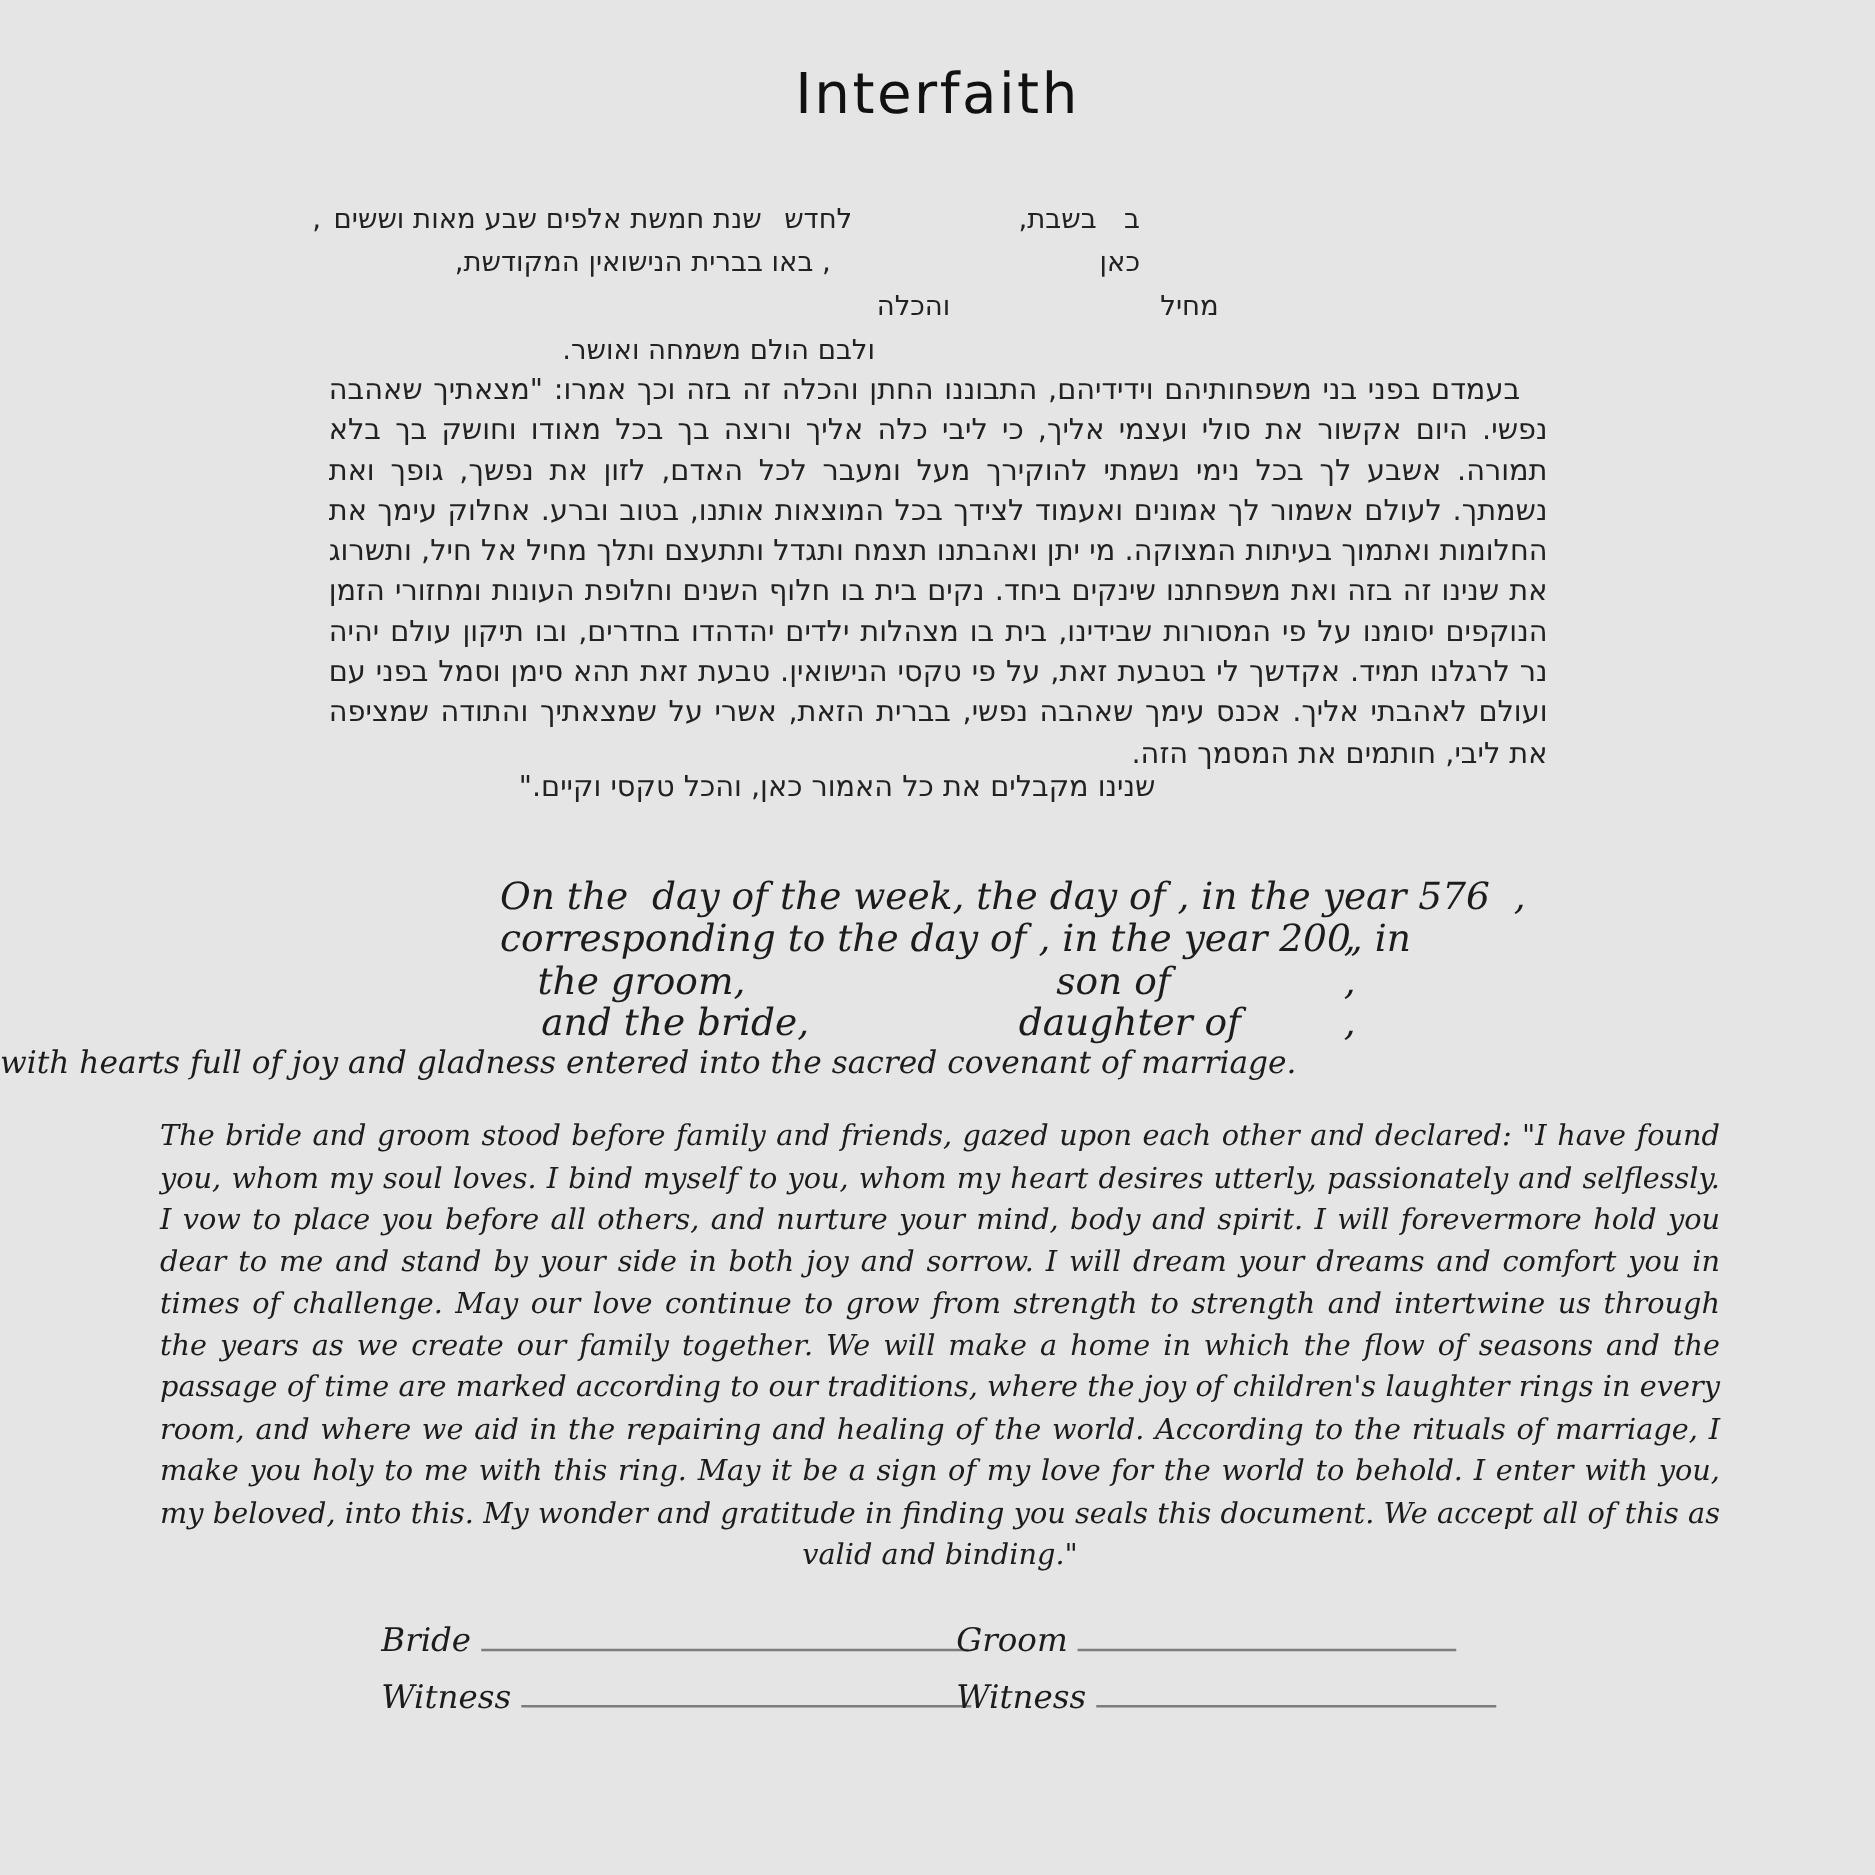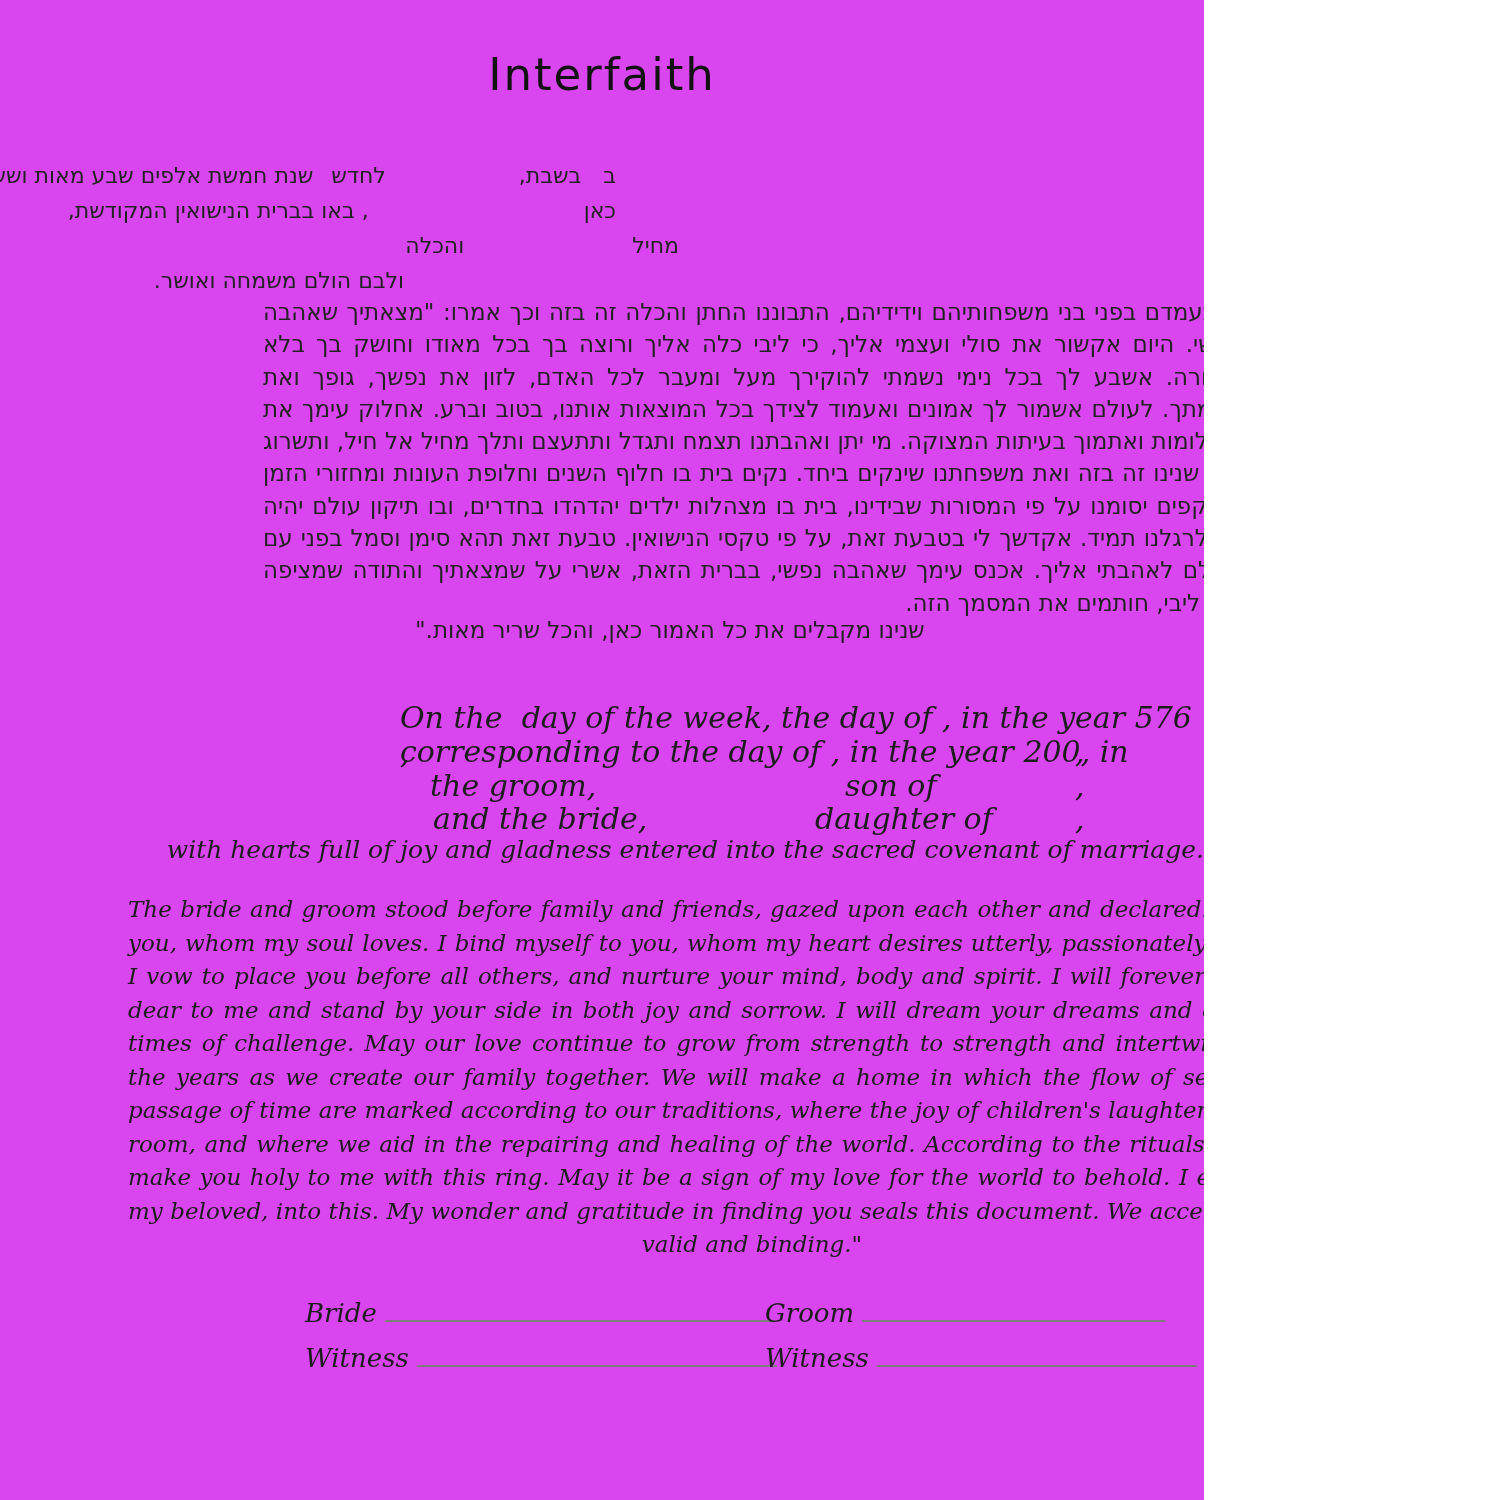--- a/index.html
+++ b/index.html
@@ -1,17 +1,17 @@
 <!DOCTYPE html>
 <html><head>
 <meta charset="utf-8">
 <style>
   html,body { margin:0; padding:0; background:#ffffff; }
   .canvas {
-    position:relative; width:1204px; height:1500px; background:#d946ef;
+    position:relative; width:1500px; height:1500px; background:#e5e5e5;
     color:#1c1c1c; overflow:hidden;
   }
   .title {
     position:absolute; top:48px; left:0; width:100%;
     text-align:center; font-family:"DejaVu Sans",sans-serif;
     font-size:45px; letter-spacing:2px; color:#111;
   }
   
   .heb-line {
     position:absolute; direction:rtl; white-space:nowrap;
@@ -25,21 +25,21 @@
     line-height:32.3px; color:#222;
   }
   .heb-close {
     position:absolute; left:415px; top:617px; direction:rtl; white-space:nowrap;
     font-family:"DejaVu Sans",sans-serif; font-size:23px; color:#222;
   }
   
   .eng { font-family:"DejaVu Serif",serif; font-style:italic; color:#1c1c1c; }
   .eng-abs { position:absolute; font-size:30px; white-space:pre-wrap; }
   .eng-center {
-    position:absolute; left:0; width:100%; text-align:right;
+    position:absolute; left:0; width:100%; text-align:left;
     font-size:25px; white-space:pre-wrap;font-style:italic;
   }
   .eng-para {
     position:absolute; left:128px; top:893px; width:1248px;
     font-size:23px; line-height:33.5px;
     text-align:justify; text-align-last:center;
   }
   
   .sig-label { position:absolute; font-size:26px; white-space:nowrap;margin-top:20px; }
   .sigline {
@@ -62,21 +62,21 @@
     <span>כאן</span><span class="gap" style="width:215px;"></span><span>, באו בברית הנישואין המקודשת,</span>
   </div>
 
   <div class="heb-line" style="top:233px; right:525px;">
     <span>מחיל</span><span class="gap" style="width:168px;"></span><span>והכלה</span>
   </div>
 
   <div class="heb-line" style="top:268px; right:800px;">ולבם הולם משמחה ואושר.</div>
 
   <div class="heb-para">בעמדם בפני בני משפחותיהם וידידיהם, התבוננו החתן והכלה זה בזה וכך אמרו: "מצאתיך שאהבה נפשי. היום אקשור את סולי ועצמי אליך, כי ליבי כלה אליך ורוצה בך בכל מאודו וחושק בך בלא תמורה. אשבע לך בכל נימי נשמתי להוקירך מעל ומעבר לכל האדם, לזון את נפשך, גופך ואת נשמתך. לעולם אשמור לך אמונים ואעמוד לצידך בכל המוצאות אותנו, בטוב וברע. אחלוק עימך את החלומות ואתמוך בעיתות המצוקה. מי יתן ואהבתנו תצמח ותגדל ותתעצם ותלך מחיל אל חיל, ותשרוג את שנינו זה בזה ואת משפחתנו שינקים ביחד. נקים בית בו חלוף השנים וחלופת העונות ומחזורי הזמן הנוקפים יסומנו על פי המסורות שבידינו, בית בו מצהלות ילדים יהדהדו בחדרים, ובו תיקון עולם יהיה נר לרגלנו תמיד. אקדשך לי בטבעת זאת, על פי טקסי הנישואין. טבעת זאת תהא סימן וסמל בפני עם ועולם לאהבתי אליך. אכנס עימך שאהבה נפשי, בברית הזאת, אשרי על שמצאתיך והתודה שמציפה את ליבי, חותמים את המסמך הזה.</div>
-  <div class="heb-close">שנינו מקבלים את כל האמור כאן, והכל שריר מאות."</div>
+  <div class="heb-close">שנינו מקבלים את כל האמור כאן, והכל טקסי וקיים."</div>
 
   <div class="eng eng-abs" style="top:700px; left:400px;">On the  day of the week, the day of , in the year 576  ,</div>
 
   <div>
     <span class="eng eng-abs" style="top:734px; left:400px;">corresponding to the day of , in the year 200, in</span>
     <span class="eng eng-abs" style="top:734px; left:1075px;">,</span>
   </div>
 
   <div>
     <span class="eng eng-abs" style="top:768px; left:430px;">the groom,</span>

